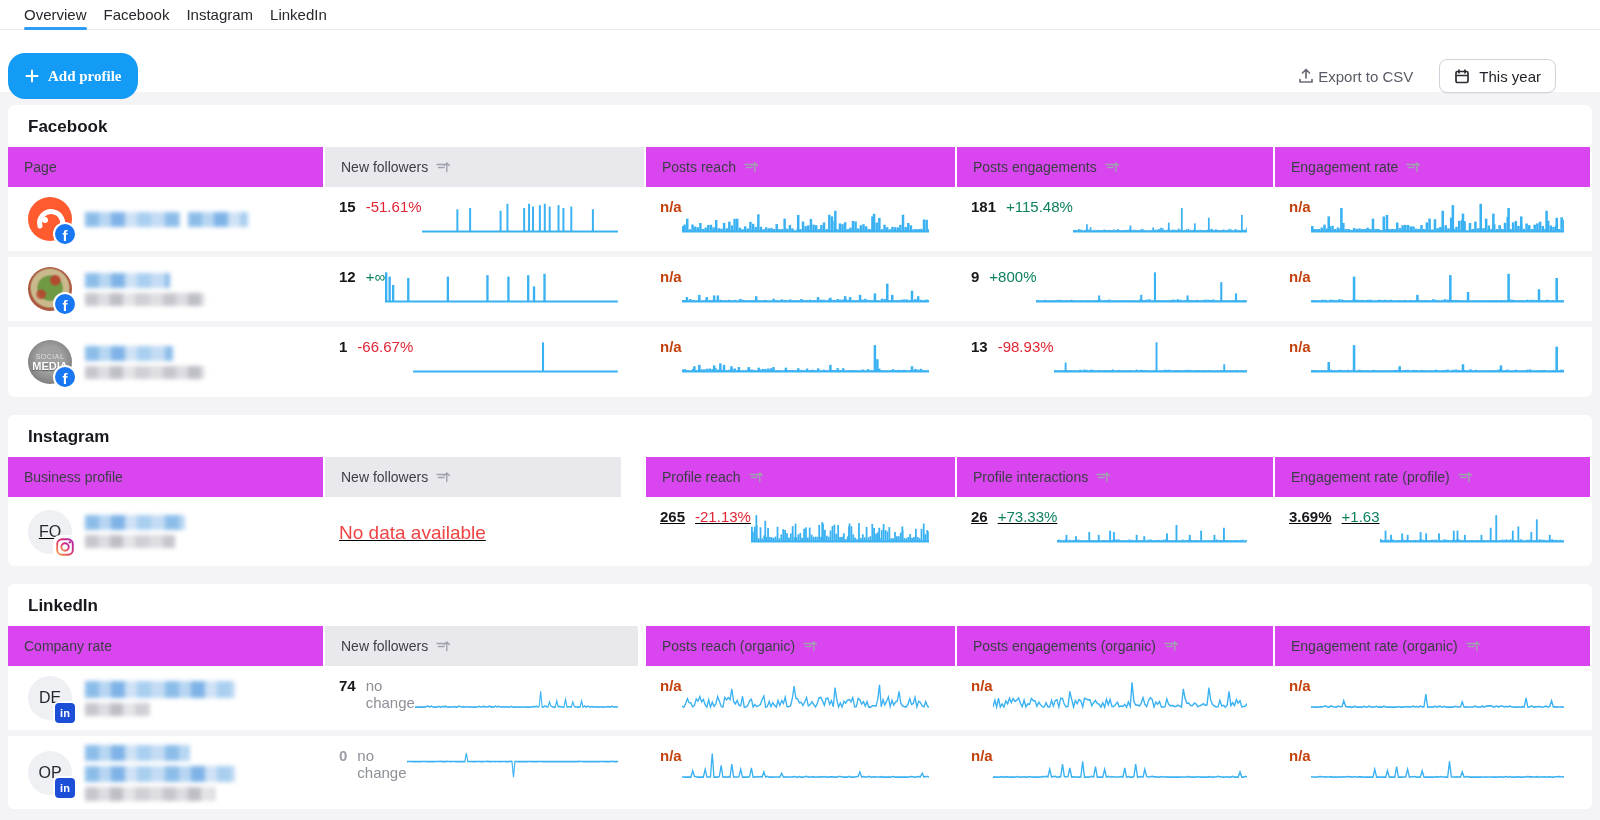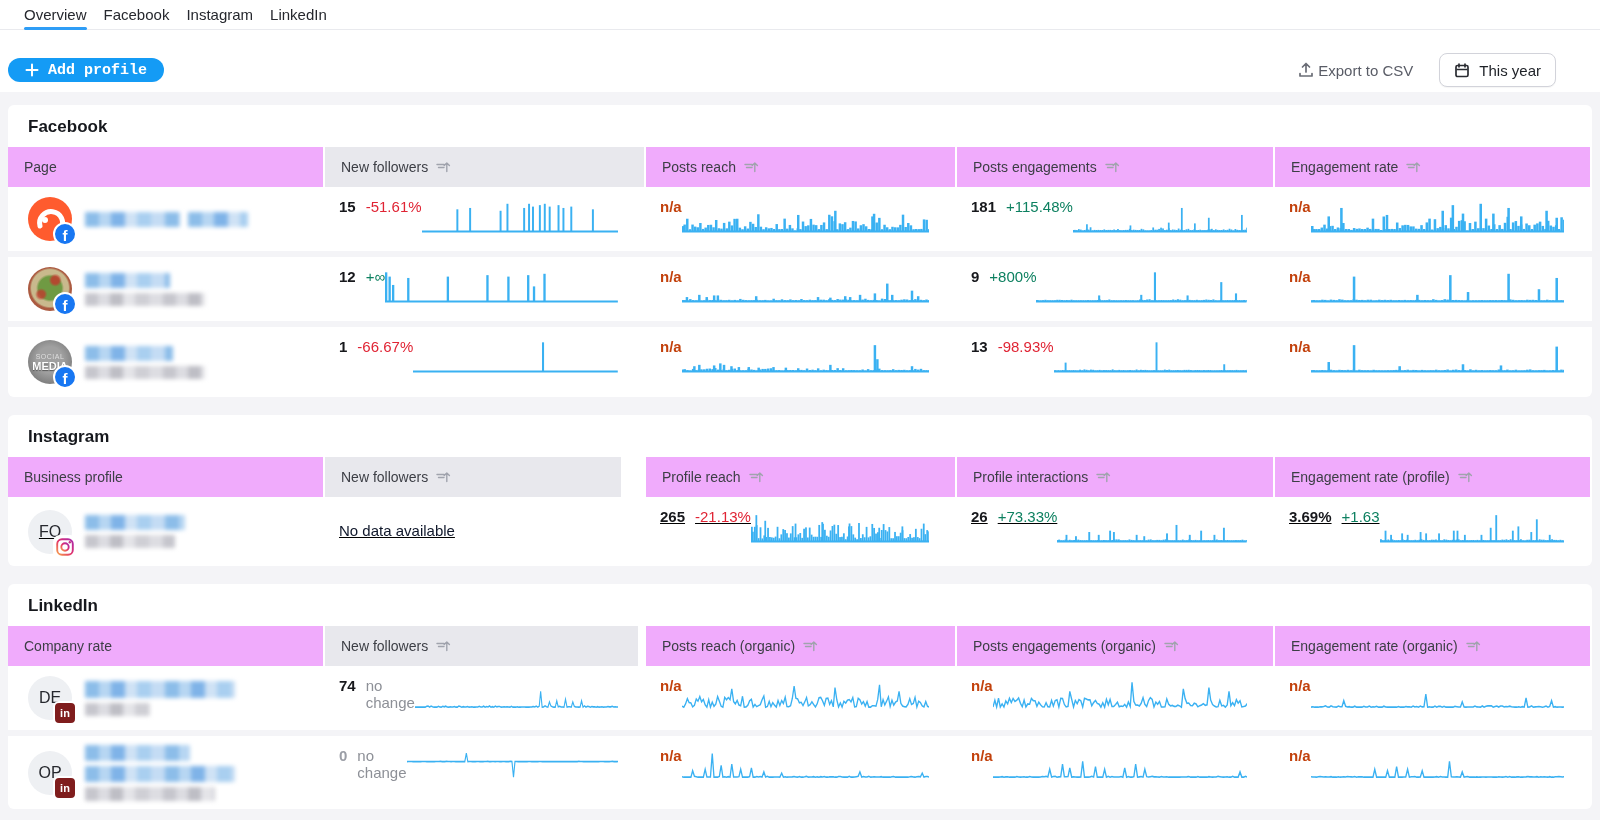--- a/index.html
+++ b/index.html
@@ -2,59 +2,59 @@
 <html><head>
 <meta charset="utf-8">
 <style>
 *{box-sizing:border-box;margin:0;padding:0}
 html,body{width:1600px;height:820px;overflow:hidden;background:#f4f4f7;font-family:"Liberation Sans",sans-serif}
 .topbar{background:#fff;height:92px}
 .tabs{display:flex;gap:17px;padding-left:24px;height:30px;border-bottom:1px solid #e9eaee;align-items:stretch}
 .tab{position:relative;display:flex;align-items:center;font-size:15px;color:#26282e;cursor:pointer}
 .tab.active::after{content:"";position:absolute;left:0;right:0;bottom:-1px;height:3px;background:#2e9df6;border-radius:2px}
 .toolbar{display:flex;align-items:center;padding:23px 44px 0 8px}
-.btn-add{height:24px;border:none;border-radius:17px;background:#149bf5;color:#fff;font-weight:700;font-size:15px;display:inline-flex;align-items:center;gap:9px;padding:0 17px;font-family:Liberation Mono, monospace}
+.btn-add{height:46px;border:none;border-radius:17px;background:#149bf5;color:#fff;font-weight:700;font-size:15px;display:inline-flex;align-items:center;gap:9px;padding:0 17px;font-family:Liberation Serif, serif}
 .tb-right{margin-left:auto;display:flex;align-items:center;gap:26px}
 .export{display:flex;align-items:center;gap:4px;font-size:15px;color:#595c66;cursor:pointer}
 .btn-year{height:34px;border:1px solid #d2d3da;border-radius:8px;background:#fff;display:flex;align-items:center;gap:9px;padding:0 14px;font-size:15px;color:#1e2127;font-family:inherit;box-shadow:0 1px 1px rgba(0,0,0,.04)}
 .card{background:#fff;border-radius:6px;margin:18px 8px 0;overflow:hidden}
 .card.first{margin-top:13px}
 .card h2{padding:12px 20px 10px;font-size:17px;color:#16181d}
 .thead{display:grid;grid-template-columns:315px 321px 311px 318px 317px;height:40px}
-.th{display:flex;align-items:center;gap:8px;padding-left:16px;font-size:14px;color:#3c3e45;background:#f0abfc;cursor:pointer}
+.th{display:flex;align-items:center;gap:8px;padding-left:16px;font-size:14px;color:#3c3e45;background:#d946ef;cursor:pointer}
 .th+.th{border-left:2px solid #fff}
 .trow{display:grid;grid-template-columns:315px 321px 311px 318px 317px;height:70px;border-bottom:6px solid #f4f4f7}
 .trow:last-child{border-bottom:none}
 .page-cell{display:flex;align-items:center;gap:13px;padding-left:20px}
 .avatar{width:44px;height:44px;border-radius:50%;position:relative;flex:none}
 .av-semrush{background:#ff5b2e}
 .av-pizza{background:radial-gradient(circle at 62% 30%,rgba(190,60,45,.85) 0 9%,transparent 16%),radial-gradient(circle at 30% 62%,rgba(190,60,45,.8) 0 8%,transparent 15%),radial-gradient(circle at 50% 48%,#6f9a43 0 36%,#c9b98d 44% 58%,#ab5a40 64% 76%,#8d9a55 82%)}
 .av-media{background:radial-gradient(circle at 50% 45%,#a0a0a0 0 40%,#828282 70%);display:flex;flex-direction:column;align-items:center;justify-content:center;color:#fff}
 .av-media .m1{font-size:7px;color:#dedede;letter-spacing:.5px}
 .av-media .m2{font-size:11px;font-weight:700;text-shadow:0 1px 1px #555}
 .av-init{background:#eef0f3;display:flex;align-items:center;justify-content:center;font-size:16px;color:#26282e}
 .badge{position:absolute;width:24px;height:24px;right:-5px;bottom:-5px;border:2px solid #fff}
 .badge-facebook{border-radius:50%;background:#1877f2;color:#fff;font-weight:700;font-size:15px;display:flex;align-items:flex-end;justify-content:center;line-height:17px}
-.badge-linkedin{border-radius:6px;background:#7f1d1d;color:#fff;font-weight:700;font-size:11px;display:flex;align-items:center;justify-content:center}
+.badge-linkedin{border-radius:6px;background:#1d4ed8;color:#fff;font-weight:700;font-size:11px;display:flex;align-items:center;justify-content:center}
 .badge-instagram{border-radius:7px;background:#fff;display:flex;align-items:center;justify-content:center}
 .nlines{display:flex;flex-direction:column;gap:5px}
 .nrow{display:flex;gap:8px}
 .nline{border-radius:1px;filter:blur(2px)}
 .nline.blue{background:repeating-linear-gradient(90deg,#8cbde9 0 14px,#b7d6f2 14px 26px,#7fb3e8 26px 40px,#cfe2f5 40px 52px,#a9cff0 52px 66px,#c4dcf4 66px 80px)}
 .nline.gray{background:repeating-linear-gradient(90deg,#c6c6cd 0 13px,#dcdce1 13px 25px,#bebec5 25px 38px,#e4e4e8 38px 50px,#cfcfd5 50px 64px,#dddde2 64px 78px)}
 .metric{padding:11px 26px 0 16px;display:flex;flex-direction:row}
 .mline{display:flex;align-items:baseline;gap:10px;font-size:15px;height:18px}
 .val{font-weight:700;color:#17181c}
 .val.na{color:#c2410c}
 .val.muted{color:#9b9ea6}
 .chg.down{color:#e02434}
 .chg.up{color:#0d8060}
 .chg.none{color:#8d9097}
 .spark{margin-top:2px;height:33px;width:100%;display:block}
-.nodata{padding-top:14px;font-size:15px;color:#0f172a}
+.nodata{padding-top:14px;font-size:19px;color:#ef4444}
 .sorticon{flex:none}
 </style>
 </head>
 <body>
 
 <div class="topbar">
   <div class="tabs" id="tabbar">
       <div class="tab active">Overview</div>
       <div class="tab">Facebook</div>
       <div class="tab">Instagram</div>

